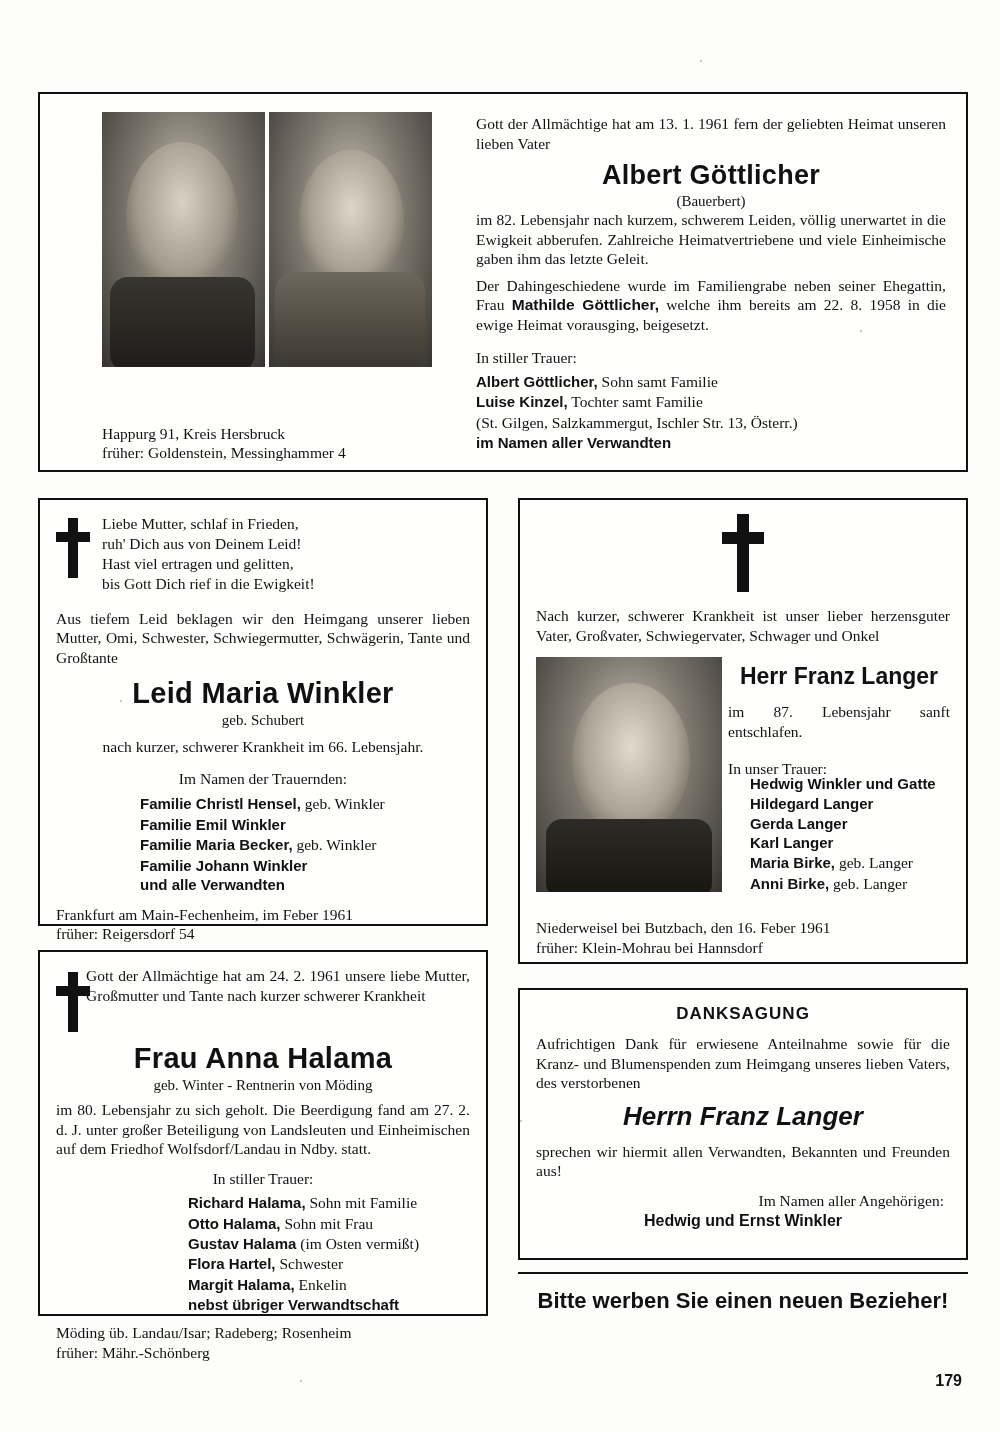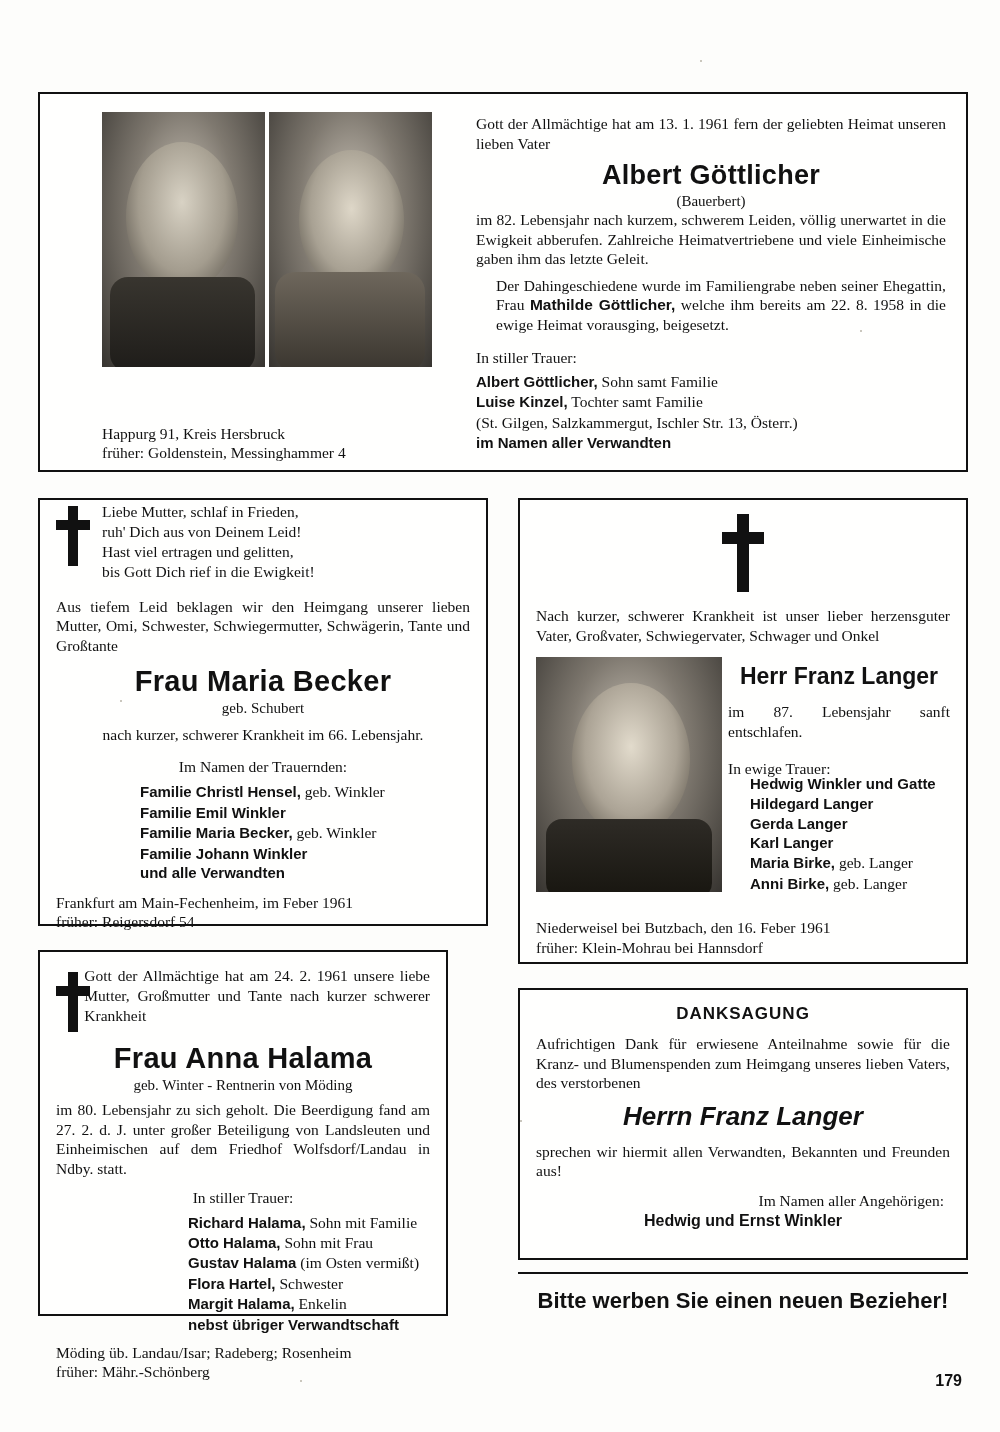--- a/index.html
+++ b/index.html
@@ -173,21 +173,21 @@
     </div>
 
     <div style="position:absolute; left:436px; top:20px; width:470px;">
       <div class="body-text">Gott der Allmächtige hat am 13. 1. 1961 fern der geliebten Heimat unseren lieben Vater</div>
 
       <div class="name-big">Albert Göttlicher</div>
       <div class="sub-center">(Bauerbert)</div>
 
       <div class="body-text" style="margin-bottom:7px;">im 82. Lebensjahr nach kurzem, schwerem Leiden, völlig unerwartet in die Ewigkeit abberufen. Zahlreiche Heimatvertriebene und viele Einheimische gaben ihm das letzte Geleit.</div>
 
-      <div class="body-text" style="margin-bottom:14px;margin-left:20px;">
+      <div class="body-text" style="margin-bottom:14px;">
         <span>Der Dahingeschiedene wurde im Familiengrabe neben seiner Ehegattin, Frau </span><span class="sans b">Mathilde Göttlicher,</span><span> welche ihm bereits am 22. 8. 1958 in die ewige Heimat vorausging, beigesetzt.</span>
       </div>
 
       <div class="body-text" style="margin-bottom:4px;">In stiller Trauer:</div>
 
       <div>
         <div class="list-bold">
           <span>Albert Göttlicher,</span><span class="reg"> Sohn samt Familie</span>
         </div>
         <div class="list-bold">
@@ -197,37 +197,37 @@
           <span class="reg">(St. Gilgen, Salzkammergut, Ischler Str. 13, Österr.)</span>
         </div>
         <div class="list-bold">
           <span>im Namen aller Verwandten</span>
         </div>
       </div>
     </div>
   </div>
 
   <div class="notice" style="left:38px; top:498px; width:450px; height:428px;">
-    <div class="pad" style="padding:2px 16px;">
+    <div class="pad" style="padding:14px 16px;">
       <div class="rowflex">
         <div class="cross" style="margin-top:4px;">
           <div class="v"></div>
             <div class="h"></div>
         </div>
         <div class="verse">
           <div>Liebe Mutter, schlaf in Frieden,</div>
           <div>ruh' Dich aus von Deinem Leid!</div>
           <div>Hast viel ertragen und gelitten,</div>
           <div>bis Gott Dich rief in die Ewigkeit!</div>
         </div>
       </div>
 
       <div class="body-text" style="margin-top:14px;">Aus tiefem Leid beklagen wir den Heimgang unserer lieben Mutter, Omi, Schwester, Schwiegermutter, Schwägerin, Tante und Großtante</div>
 
-      <div class="name-big" style="font-size:29px; margin-top:10px;">Frau Maria Becker</div>
+      <div class="name-big" style="font-size:29px; margin-top:10px;">Leid Maria Winkler</div>
       <div class="sub-center" style="margin-bottom:8px;">geb. Schubert</div>
 
       <div class="body-text center" style="text-align:center; margin-bottom:12px;">nach kurzer, schwerer Krankheit im 66. Lebensjahr.</div>
 
       <div class="body-text center" style="text-align:center; margin-bottom:6px;">Im Namen der Trauernden:</div>
 
       <div style="margin-left:84px;">
         <div class="list-bold">
           <span>Familie Christl Hensel,</span><span class="reg"> geb. Winkler</span>
         </div>
@@ -245,21 +245,21 @@
         </div>
       </div>
 
       <div class="footer-line" style="margin-top:10px;">
         <div>Frankfurt am Main-Fechenheim, im Feber 1961</div>
         <div>früher: Reigersdorf 54</div>
       </div>
     </div>
   </div>
 
-  <div class="notice" style="left:38px; top:950px; width:410px; height:366px;">
+  <div class="notice" style="left:38px; top:950px; width:450px; height:366px;">
     <div class="pad" style="padding:14px 16px;">
       <div class="rowflex">
         <div class="cross" style="margin-top:6px;">
           <div class="v"></div>
             <div class="h"></div>
         </div>
         <div class="verse" style="text-align:justify;">Gott der Allmächtige hat am 24. 2. 1961 unsere liebe Mutter, Großmutter und Tante nach kurzer schwerer Krankheit</div>
       </div>
 
       <div class="name-big" style="font-size:29px; margin-top:10px;">Frau Anna Halama</div>
@@ -309,21 +309,21 @@
       <div class="body-text" style="margin-bottom:12px;">Nach kurzer, schwerer Krankheit ist unser lieber herzensguter Vater, Großvater, Schwiegervater, Schwager und Onkel</div>
 
       <div style="display:flex; gap:6px;">
         <div class="photo" style="width:186px; height:235px; flex:none;">
           <div class="face" style="left:36px; top:26px; width:118px; height:152px; background:radial-gradient(ellipse at 50% 42%, #e2dbcc 0%, #aba395 55%, #4f493f 100%);"></div>
           <div class="face" style="left:10px; top:162px; width:166px; height:80px; border-radius:16px; background:linear-gradient(180deg,#2e2b26 0%, #17150f 100%);"></div>
         </div>
         <div style="flex:1;">
           <div class="name-mid" style="text-align:center; margin-top:6px; margin-bottom:12px;">Herr Franz Langer</div>
           <div class="body-text" style="margin-bottom:18px;">im 87. Lebensjahr sanft entschlafen.</div>
-          <div class="body-text" style="margin-bottom:8px;">In ewige Trauer:</div>
+          <div class="body-text" style="margin-bottom:8px;">In unser Trauer:</div>
         </div>
       </div>
 
       <div style="margin-left:214px; margin-top:-118px;">
         <div class="list-bold">
           <span>Hedwig Winkler und Gatte</span>
         </div>
         <div class="list-bold">
           <span>Hildegard Langer</span>
         </div>

